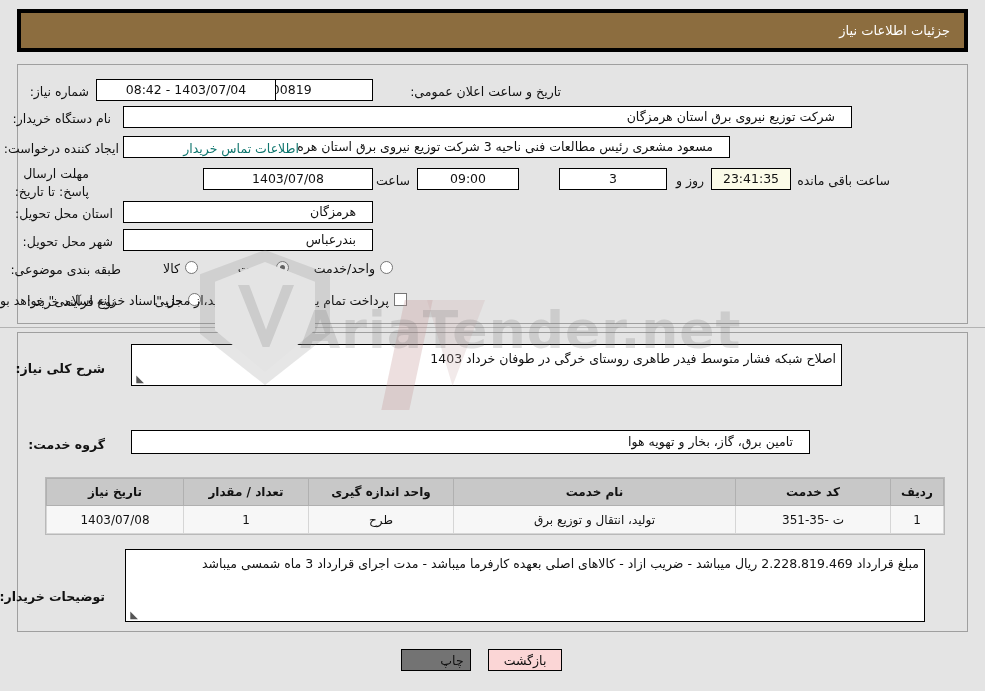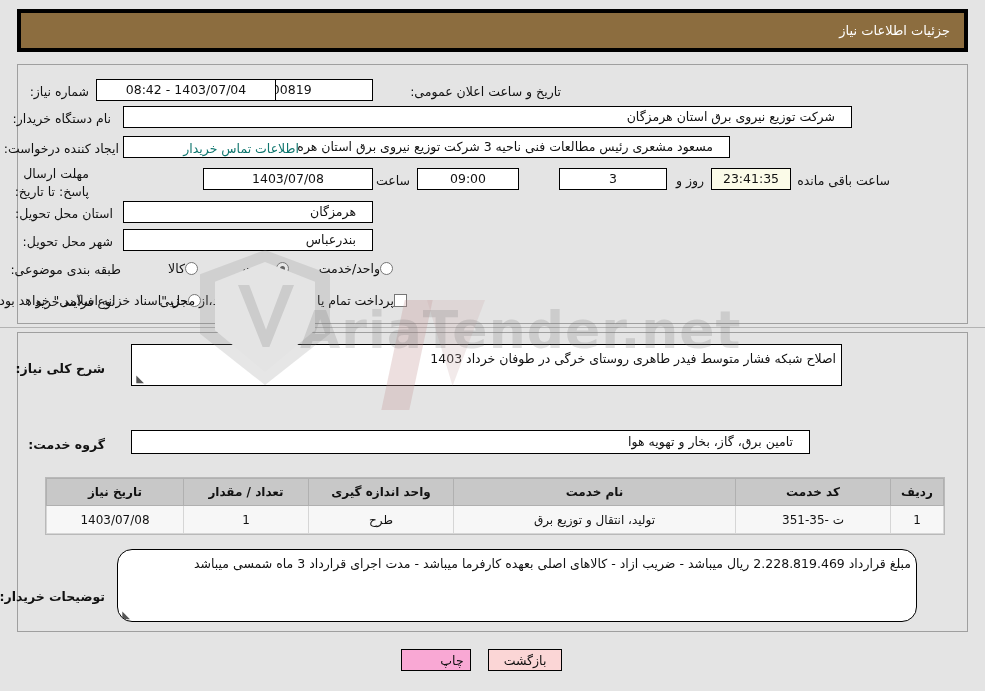--- a/index.html
+++ b/index.html
@@ -146,21 +146,21 @@
     color: #0f766e;
     white-space: nowrap;
     cursor: pointer;
     text-decoration: none;
   }
 
   
   .radio-wrap {
     position: absolute;
     display: flex;
-    align-items: center;
+    gap: 5px;
     font-size: 12.5px;
     color: #111111;
     white-space: nowrap;
   }
   .radio {
     width: 13px;
     height: 13px;
     border-radius: 50%;
     border: 1px solid #767676;
     background: #ffffff;
@@ -260,21 +260,21 @@
     border: 1px solid #000000;
     font-size: 12.5px;
     color: #111111;
     display: flex;
     align-items: center;
     justify-content: center;
     cursor: pointer;
     height: 22px;
     font-family: "DejaVu Sans", "Liberation Sans", sans-serif;
   }
-  .btn-print { background: #f9a8d4; padding-left: 32px; }
+  .btn-print { background: #737373; padding-left: 32px; }
   .btn-back  { background: #fbd6d6; }
 </style>
 </head>
 <body>
 
 <div id="page">
 
   <div class="watermark">
     <div class="wm-shield"></div>
     <div class="wm-shield-inner"></div>
@@ -382,21 +382,21 @@
           <td>تولید، انتقال و توزیع برق</td>
           <td>طرح</td>
           <td>1</td>
           <td>1403/07/08</td>
         </tr>
       </tbody>
     </table>
   </div>
 
   <div class="lbl lbl-bold" style="right:880px; top:589px;">توضیحات خریدار:</div>
-  <div class="ta" style="right:68px; top:549px; width:800px; height:73px;border-radius:15px;">
+  <div class="ta" style="right:60px; top:549px; width:800px; height:73px;">
     <span>مبلغ قرارداد 2.228.819.469 ریال میباشد - ضریب ازاد - کالاهای اصلی بعهده کارفرما میباشد - مدت اجرای قرارداد 3 ماه شمسی میباشد</span>
     <span class="grip">◣</span>
   </div>
 
   <div class="btn btn-print" style="right:514px; top:649px; width:70px;">چاپ</div>
   <div class="btn btn-back" style="right:423px; top:649px; width:74px;">بازگشت</div>
 
 </div>
 
 </body></html>

